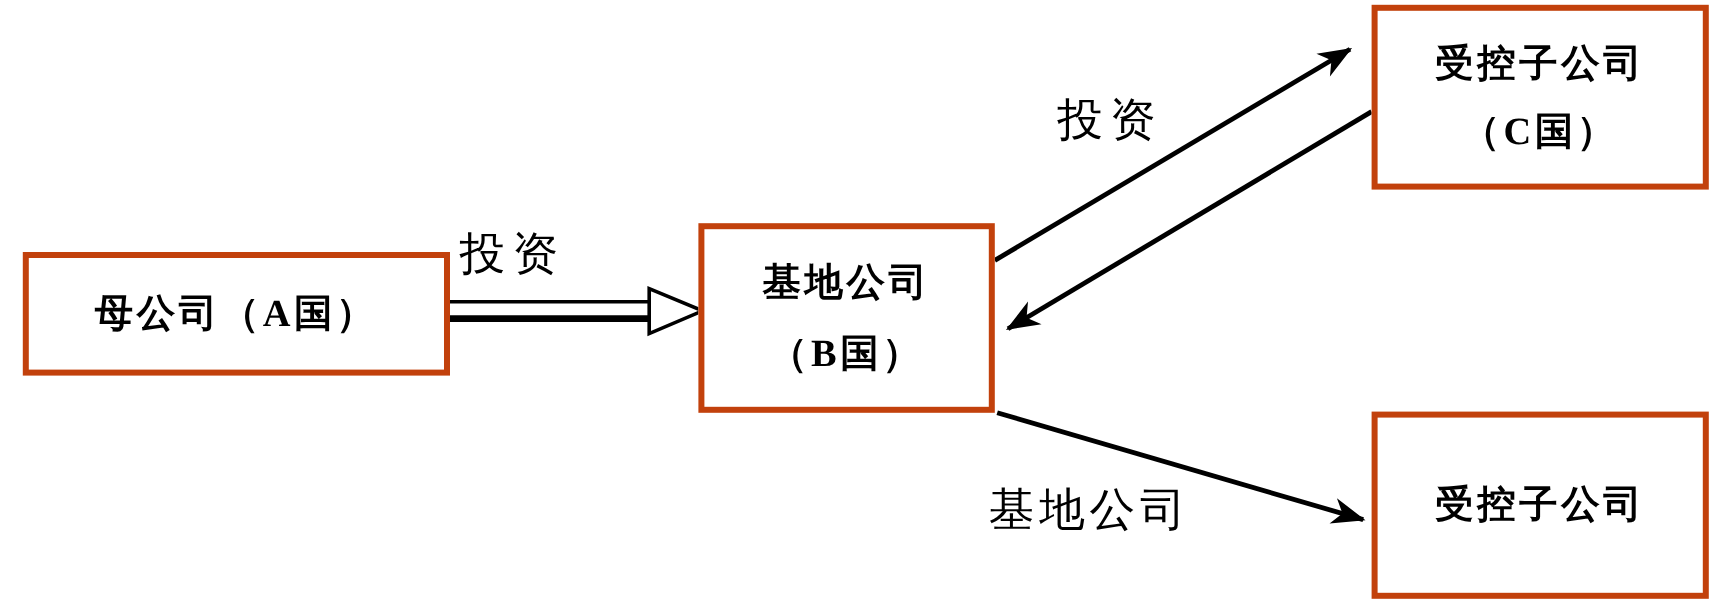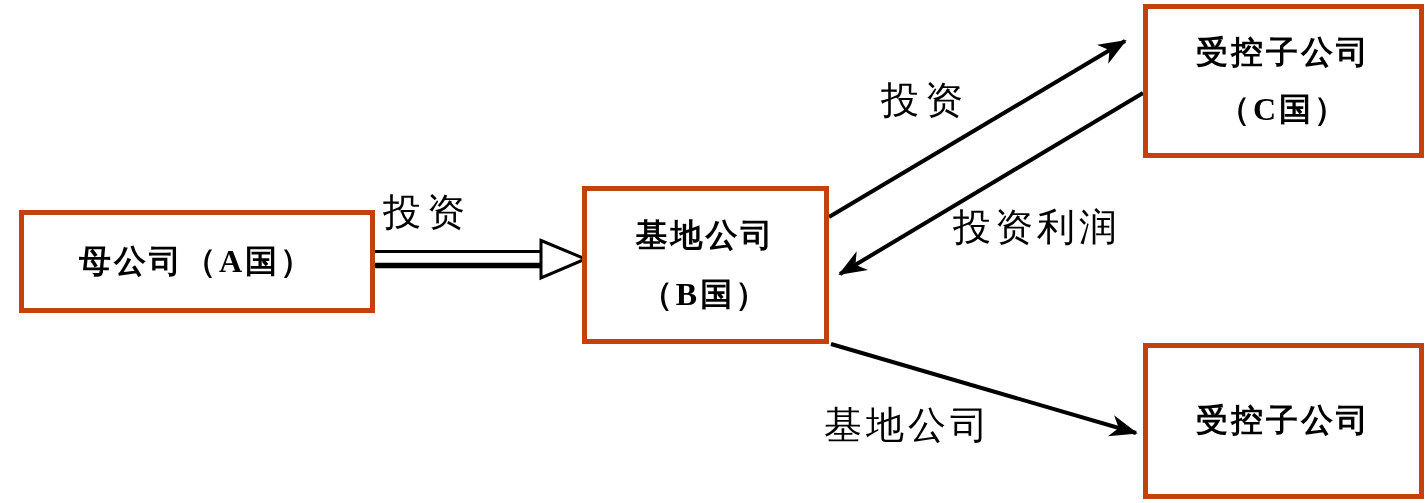--- a/index.html
+++ b/index.html
@@ -93,16 +93,15 @@
     <span>受控子公司</span>
     <span>（C国）</span>
   </div>
 
   <div class="box box-sub-d">
     <span>受控子公司</span>
   </div>
 
   <div class="arrow-label lbl-invest-ab">投资</div>
   <div class="arrow-label lbl-invest-bc">投资</div>
-  <div class="arrow-label lbl-profit-cb">投资利润</div>
   <div class="arrow-label lbl-reinvest-bd">基地公司</div>
 
 </div>
 
 </body></html>

